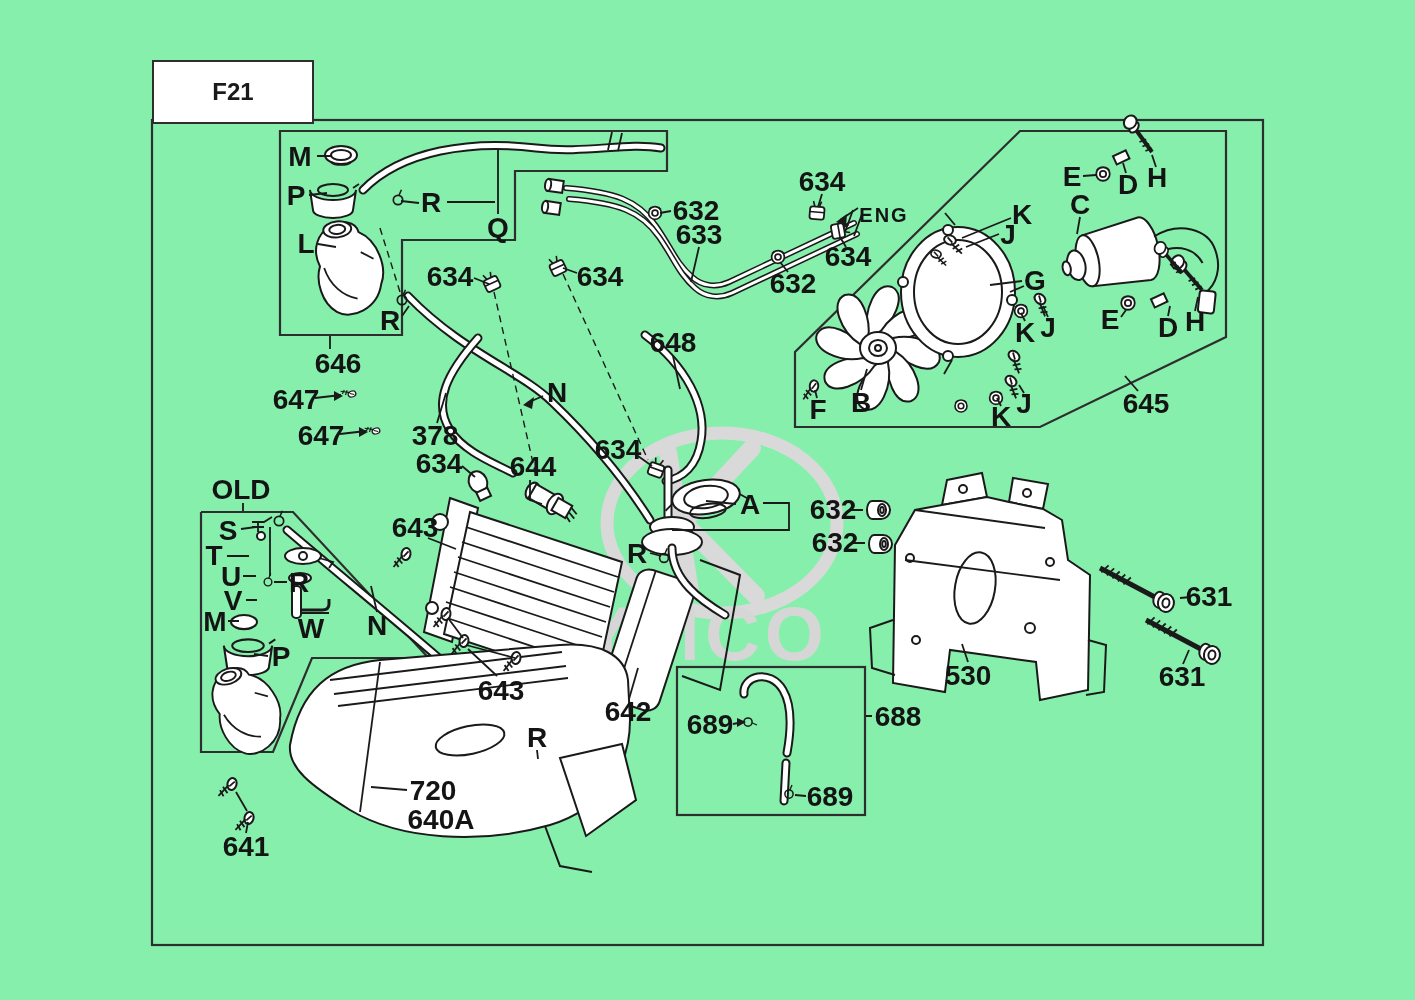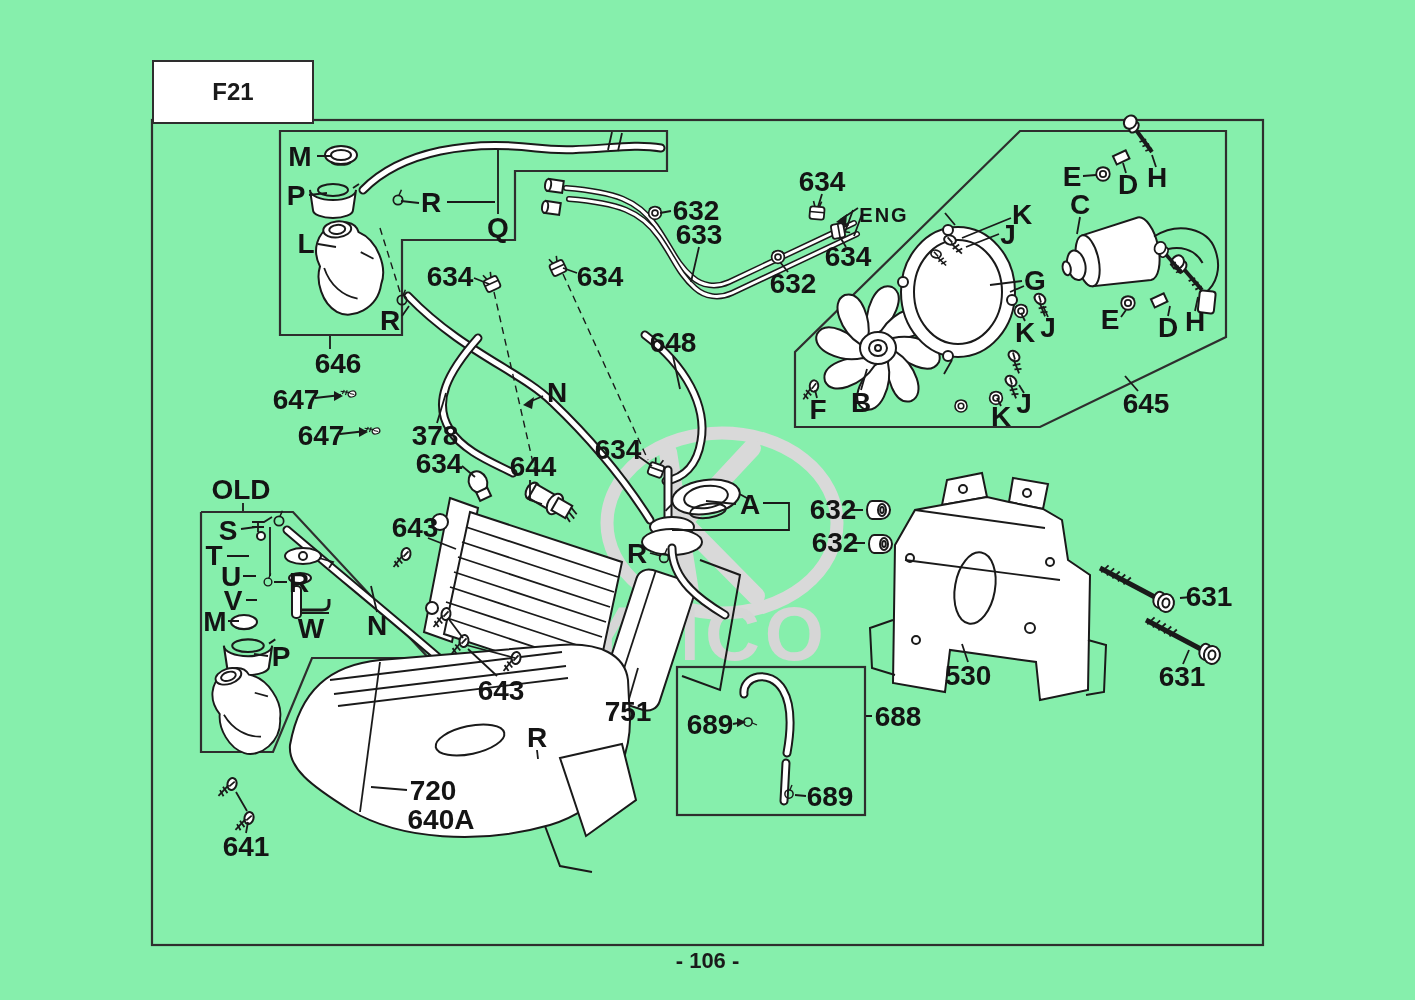--- a/index.html
+++ b/index.html
@@ -415,27 +415,26 @@
       <span class="lbl" style="left: 214px; top: 556px;">T</span>
       <span class="lbl" style="left: 231px; top: 577px;">U</span>
       <span class="lbl" style="left: 299px; top: 583px;">R</span>
       <span class="lbl" style="left: 233px; top: 601px;">V</span>
       <span class="lbl" style="left: 215px; top: 622px;">M</span>
       <span class="lbl" style="left: 311px; top: 629px;">W</span>
       <span class="lbl" style="left: 377px; top: 626px;">N</span>
       <span class="lbl" style="left: 281px; top: 657px;">P</span>
       <span class="lbl" style="left: 415px; top: 528px;">643</span>
       <span class="lbl" style="left: 501px; top: 691px;">643</span>
-      <span class="lbl" style="left: 628px; top: 712px;">751</span>
+      <span class="lbl" style="left: 628px; top: 712px;">642</span>
       <span class="lbl" style="left: 968px; top: 676px;">530</span>
       <span class="lbl" style="left: 1209px; top: 597px;">631</span>
       <span class="lbl" style="left: 1182px; top: 677px;">631</span>
       <span class="lbl" style="left: 433px; top: 791px;">720</span>
       <span class="lbl" style="left: 441px; top: 820px;">640A</span>
       <span class="lbl" style="left: 246px; top: 847px;">641</span>
       <span class="lbl" style="left: 537px; top: 738px;">R</span>
       <span class="lbl" style="left: 710px; top: 725px;">689</span>
       <span class="lbl" style="left: 898px; top: 717px;">688</span>
       <span class="lbl" style="left: 830px; top: 797px;">689</span>
     </div>
 
-  <div id="pageno">- 106 -</div>
 </div>
 
 </body></html>

